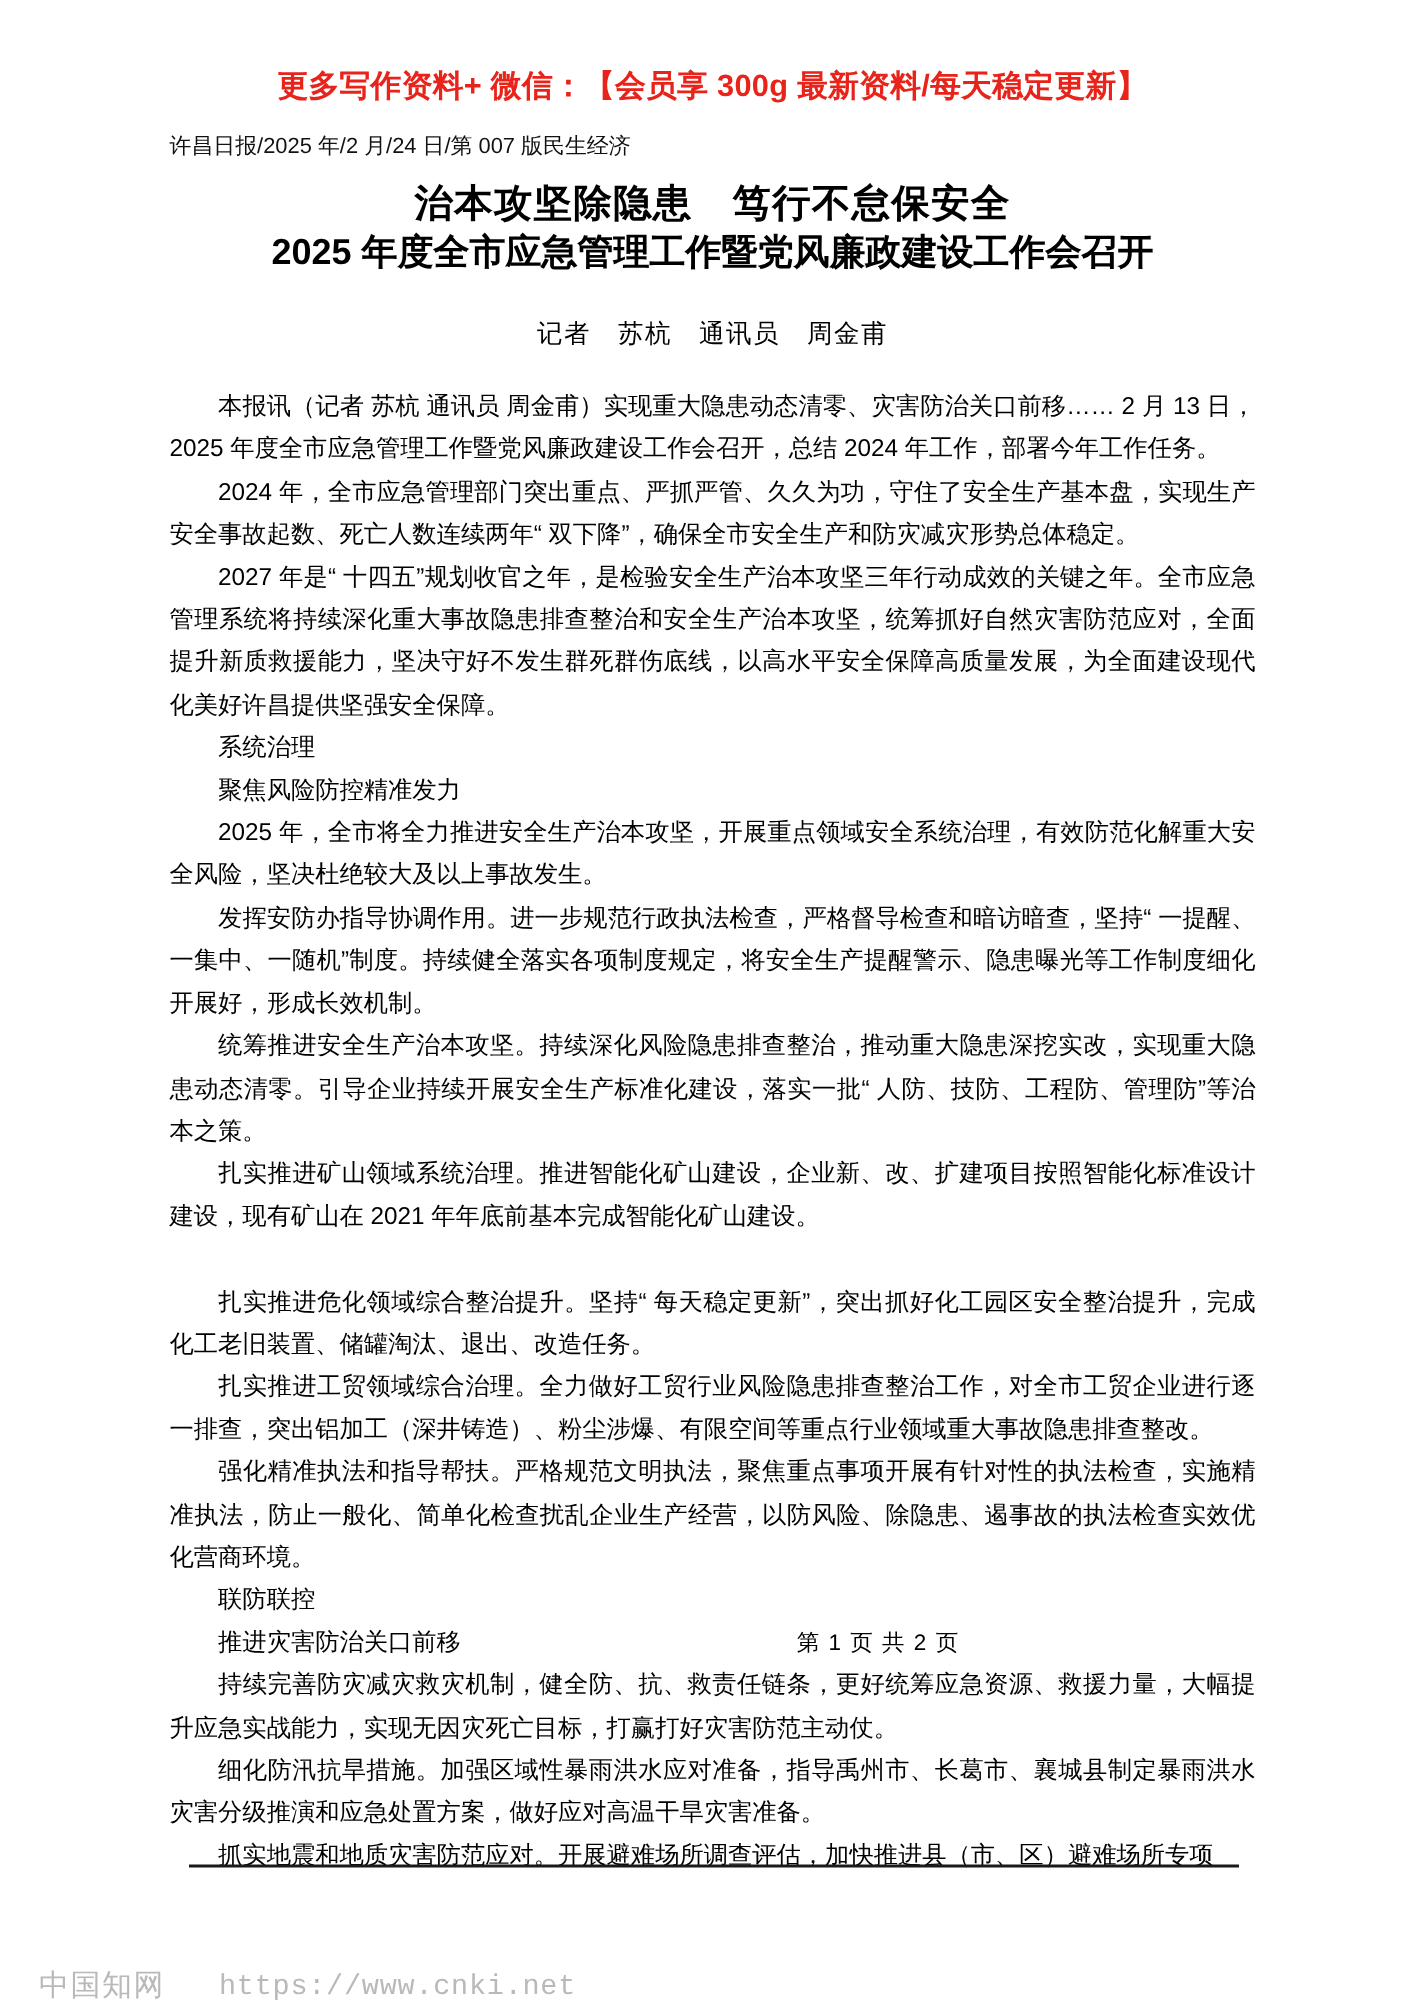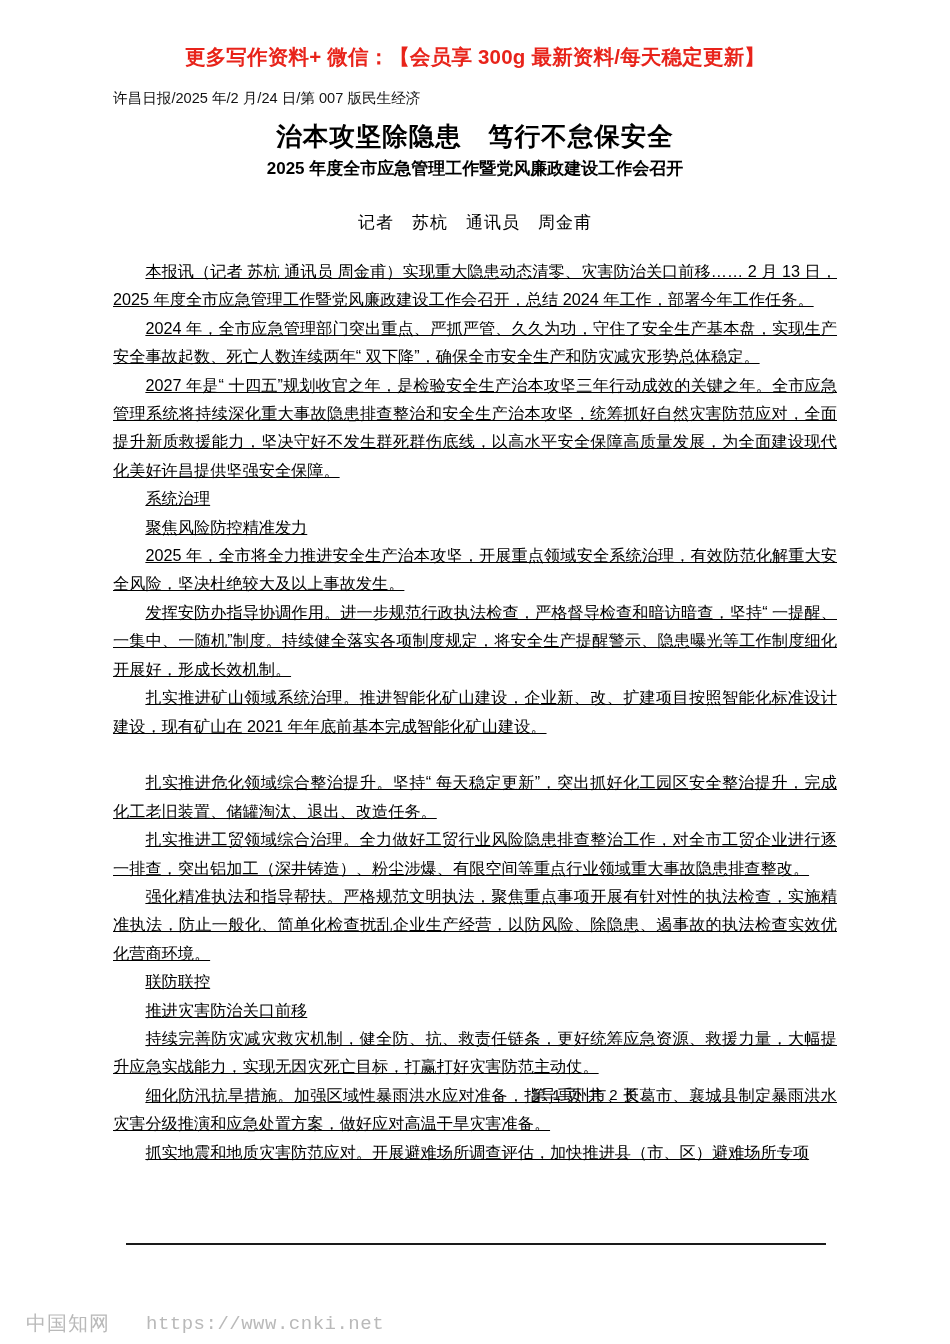--- a/index.html
+++ b/index.html
@@ -56,39 +56,38 @@
   .doc-title {
     text-align: center;
     font-size: 25.5px;
     font-weight: bold;
     letter-spacing: 1px;
     line-height: 34px;
     margin: 10px 0 2px 0;
   }
   .doc-subtitle {
     text-align: center;
-    font-size: 17px;
+    font-size: 24px;
     font-weight: bold;
     line-height: 28px;
     margin: 0 0 0 0;
   }
   .byline {
     text-align: center;
     font-size: 17px;
     line-height: 28px;
     margin: 26px 0 20px 0;
     letter-spacing: 1px;
   }
 
   .body-text {
     font-size: 16.2px;
     line-height: 28.4px;
     text-align: justify;
     text-justify: inter-ideograph;
-    text-decoration: underline;
   }
   .para {
     margin: 0;
     text-indent: 2em;
   }
   .para.sub-head {
     text-indent: 2em;
   }
   .spacer-line {
     height: 28.4px;
@@ -162,20 +161,21 @@
     <div class="byline">记者　苏杭　通讯员　周金甫</div>
 
     <div class="body-text">
       <p class="para">本报讯（记者 苏杭 通讯员 周金甫）实现重大隐患动态清零、灾害防治关口前移…… 2 月 13 日，2025 年度全市应急管理工作暨党风廉政建设工作会召开，总结 2024 年工作，部署今年工作任务。</p>
       <p class="para">2024 年，全市应急管理部门突出重点、严抓严管、久久为功，守住了安全生产基本盘，实现生产安全事故起数、死亡人数连续两年“ 双下降”，确保全市安全生产和防灾减灾形势总体稳定。</p>
       <p class="para">2027 年是“ 十四五”规划收官之年，是检验安全生产治本攻坚三年行动成效的关键之年。全市应急管理系统将持续深化重大事故隐患排查整治和安全生产治本攻坚，统筹抓好自然灾害防范应对，全面提升新质救援能力，坚决守好不发生群死群伤底线，以高水平安全保障高质量发展，为全面建设现代化美好许昌提供坚强安全保障。</p>
       <p class="para sub-head">系统治理</p>
       <p class="para sub-head">聚焦风险防控精准发力</p>
       <p class="para">2025 年，全市将全力推进安全生产治本攻坚，开展重点领域安全系统治理，有效防范化解重大安全风险，坚决杜绝较大及以上事故发生。</p>
       <p class="para">发挥安防办指导协调作用。进一步规范行政执法检查，严格督导检查和暗访暗查，坚持“ 一提醒、一集中、一随机”制度。持续健全落实各项制度规定，将安全生产提醒警示、隐患曝光等工作制度细化开展好，形成长效机制。</p>
+      <p class="para">统筹推进安全生产治本攻坚。持续深化风险隐患排查整治，推动重大隐患深挖实改，实现重大隐患动态清零。引导企业持续开展安全生产标准化建设，落实一批“ 人防、技防、工程防、管理防”等治本之策。</p>
       <p class="para">扎实推进矿山领域系统治理。推进智能化矿山建设，企业新、改、扩建项目按照智能化标准设计建设，现有矿山在 2021 年年底前基本完成智能化矿山建设。</p>
       <div class="spacer-line"></div>
       <p class="para">扎实推进危化领域综合整治提升。坚持“ 每天稳定更新”，突出抓好化工园区安全整治提升，完成化工老旧装置、储罐淘汰、退出、改造任务。</p>
       <p class="para">扎实推进工贸领域综合治理。全力做好工贸行业风险隐患排查整治工作，对全市工贸企业进行逐一排查，突出铝加工（深井铸造）、粉尘涉爆、有限空间等重点行业领域重大事故隐患排查整改。</p>
       <p class="para">强化精准执法和指导帮扶。严格规范文明执法，聚焦重点事项开展有针对性的执法检查，实施精准执法，防止一般化、简单化检查扰乱企业生产经营，以防风险、除隐患、遏事故的执法检查实效优化营商环境。</p>
       <p class="para sub-head">联防联控</p>
       <p class="para sub-head">推进灾害防治关口前移</p>
       <p class="para">持续完善防灾减灾救灾机制，健全防、抗、救责任链条，更好统筹应急资源、救援力量，大幅提升应急实战能力，实现无因灾死亡目标，打赢打好灾害防范主动仗。</p>
       <p class="para">细化防汛抗旱措施。加强区域性暴雨洪水应对准备，指导禹州市、长葛市、襄城县制定暴雨洪水灾害分级推演和应急处置方案，做好应对高温干旱灾害准备。</p>
       <p class="para">抓实地震和地质灾害防范应对。开展避难场所调查评估，加快推进县（市、区）避难场所专项</p>

